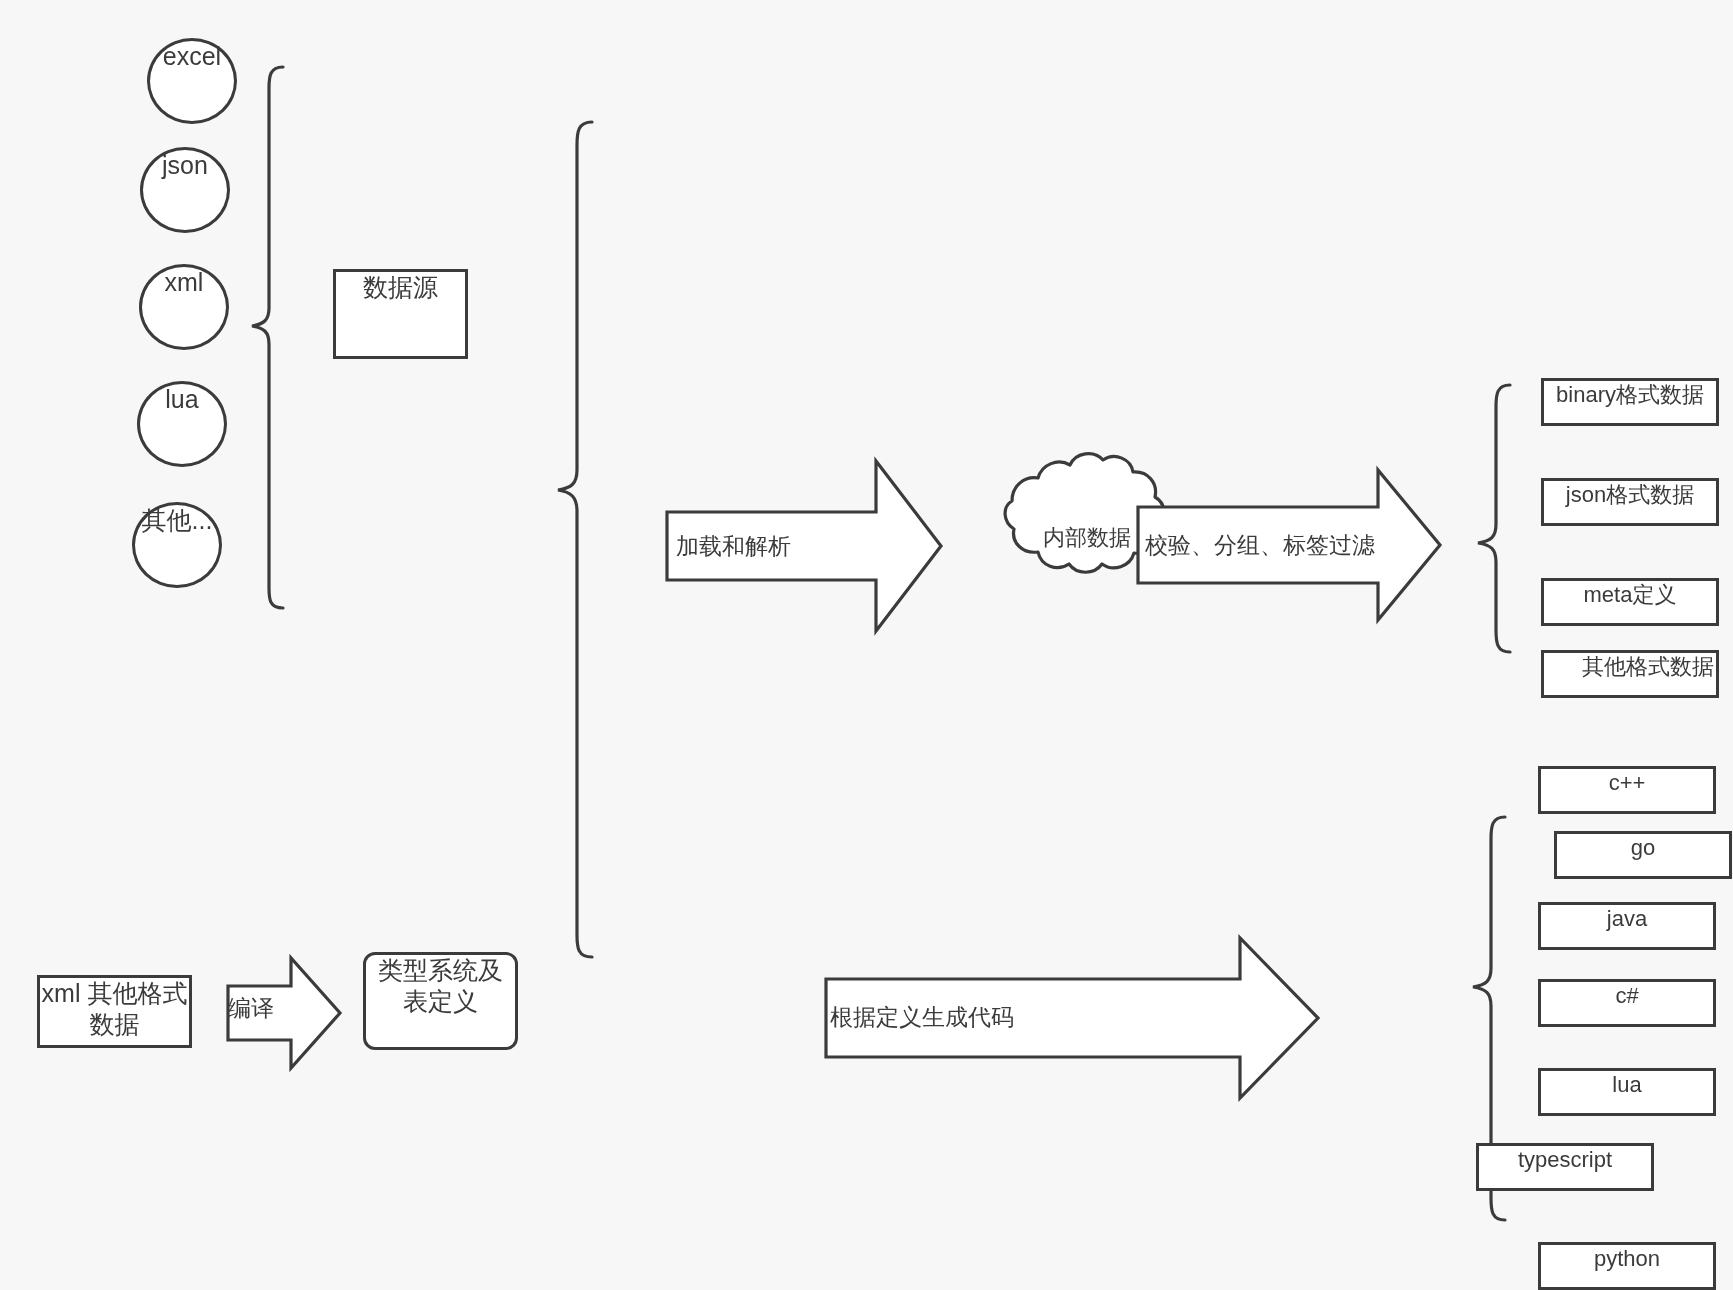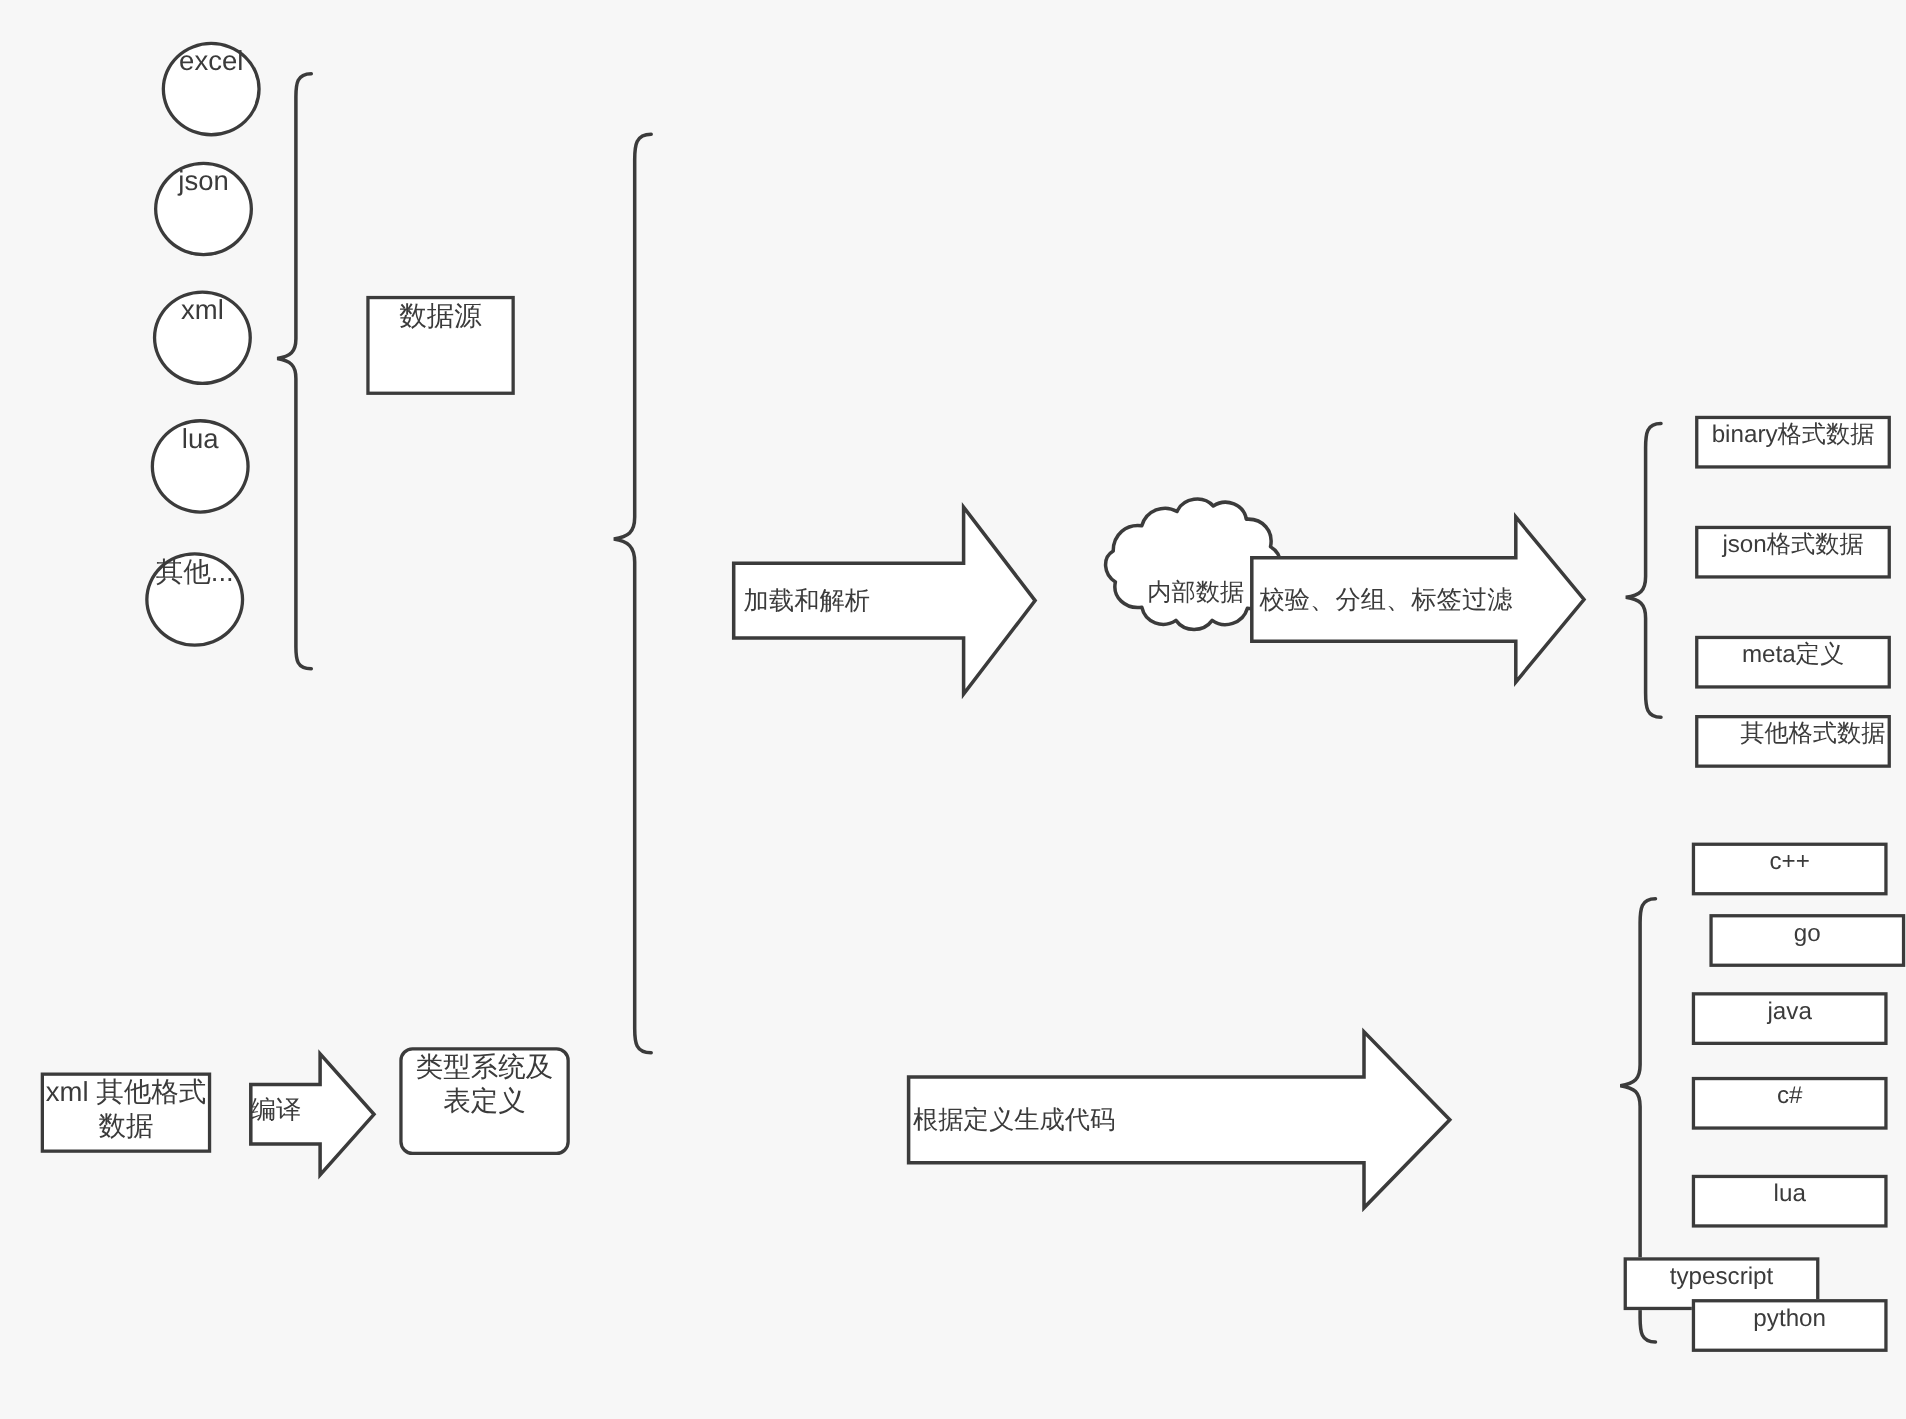--- a/index.html
+++ b/index.html
@@ -180,15 +180,15 @@
 </div>
 <div class="node outbox" style="left:1538px; top:979px; width:178px; height:48px;">
   <span>c#</span>
 </div>
 <div class="node outbox" style="left:1538px; top:1068px; width:178px; height:48px;">
   <span>lua</span>
 </div>
 <div class="node outbox" style="left:1476px; top:1143px; width:178px; height:48px;">
   <span>typescript</span>
 </div>
-<div class="node outbox" style="left:1538px; top:1181px; width:178px; height:48px;">
+<div class="node outbox" style="left:1538px; top:1242px; width:178px; height:48px;">
   <span>python</span>
 </div>
 
 </body></html>

